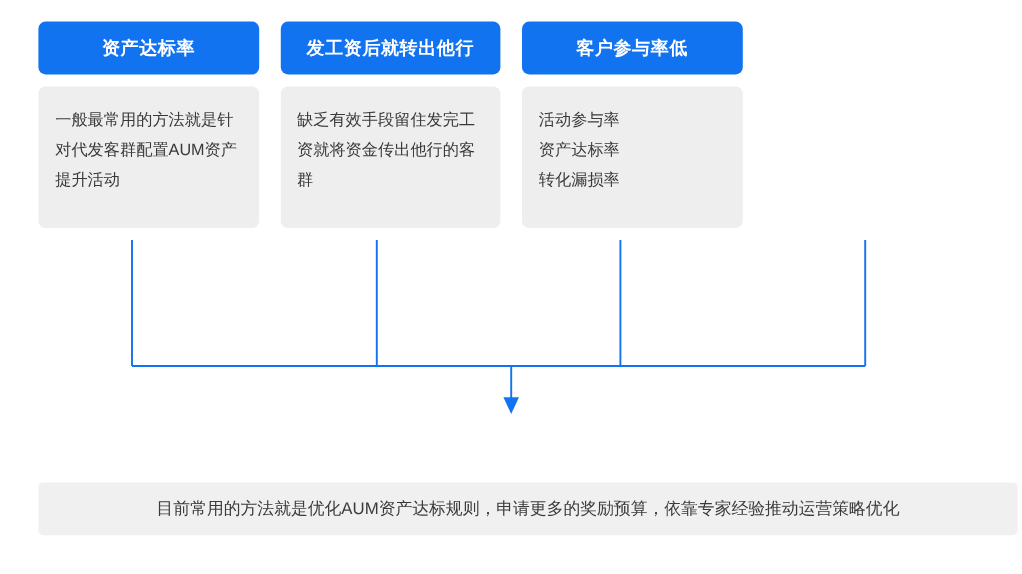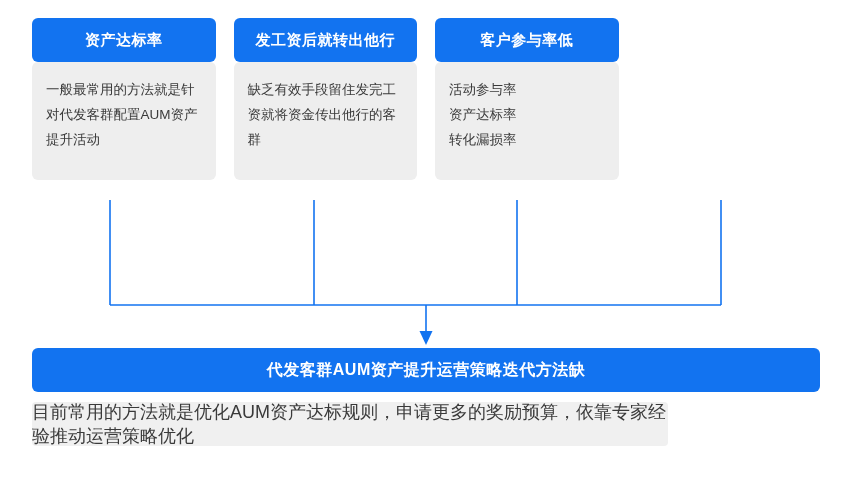--- a/index.html
+++ b/index.html
@@ -39,20 +39,21 @@
     border-radius: 6px;
     height: 44px;
     display: flex;
     align-items: center;
     justify-content: center;
     font-size: 15px;
     font-weight: bold;
     letter-spacing: 0.5px;
   }
   .card-body {
+    margin-top: 10px;
     background: #eeeeee;
     border-radius: 6px;
     min-height: 118px;
     padding: 16px 14px 14px 14px;
     color: #3a3a3a;
     font-size: 13.5px;
     line-height: 1.85;
     box-sizing: border-box;
   }
 
@@ -80,29 +81,29 @@
     align-items: center;
     justify-content: center;
     font-size: 16px;
     font-weight: bold;
     letter-spacing: 0.5px;
   }
   .bottom-body {
     position: absolute;
     left: 32px;
     top: 402px;
-    width: 636px;
+    width: 816px;
     height: 44px;
     background: #f0f0f0;
     border-radius: 4px;
     display: flex;
     align-items: center;
     justify-content: center;
     color: #3a3a3a;
-    font-size: 18px;
+    font-size: 14px;
   }
 </style>
 </head>
 <body>
 
 <div class="canvas">
 
   <div class="cards-row">
 
     <div class="card">
@@ -132,16 +133,15 @@
       <path d="M110 200 L110 305"></path>
       <path d="M314 200 L314 305"></path>
       <path d="M517 200 L517 305"></path>
       <path d="M721 200 L721 305"></path>
       <path d="M110 305 L721 305"></path>
       <path d="M426 305 L426 336"></path>
     </g>
     <path d="M426 345 L419.5 331 L432.5 331 Z" fill="#1273f0"></path>
   </svg>
 
-  <div class="bottom-head">代发客群AUM资产提升运营策略迭代方法缺</div>
   <div class="bottom-body">目前常用的方法就是优化AUM资产达标规则，申请更多的奖励预算，依靠专家经验推动运营策略优化</div>
 
 </div>
 
 </body></html>

